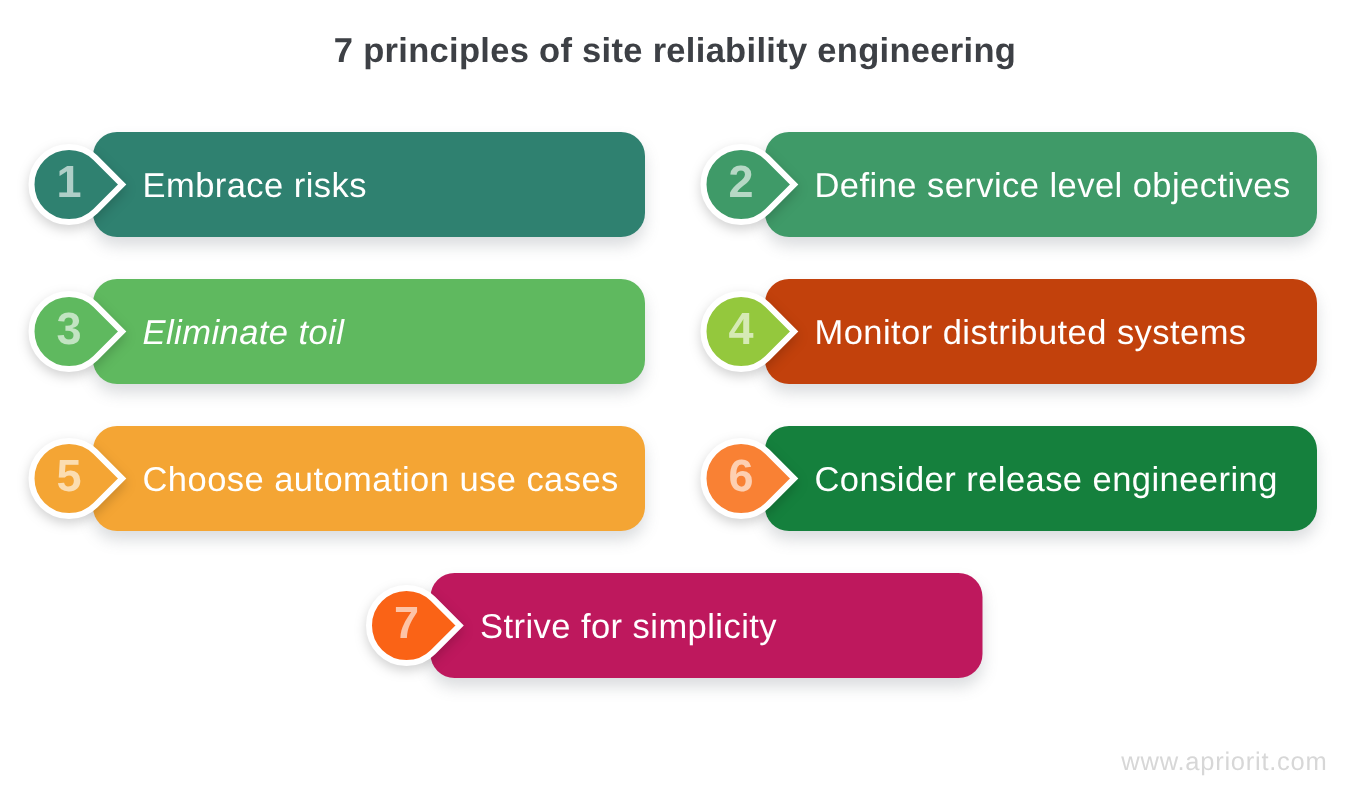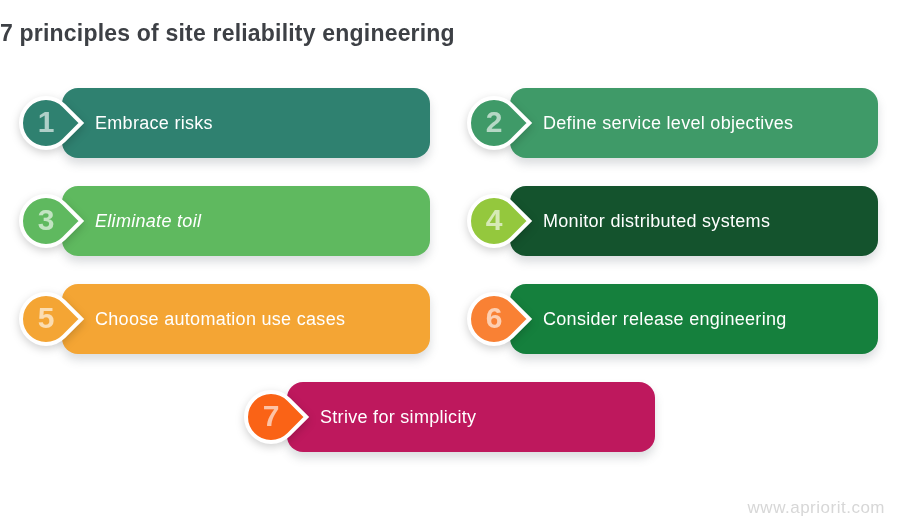--- a/index.html
+++ b/index.html
@@ -1,33 +1,33 @@
 <!DOCTYPE html>
 <html><head>
 <meta charset="utf-8">
 <style>
   html,body{margin:0;padding:0;background:#fff;}
   .canvas{
     position:relative;width:900px;height:529px;background:#ffffff;
     font-family:"Liberation Sans", sans-serif;overflow:hidden;
   }
   .title{
-    position:absolute;top:20px;left:0;width:100%;
+    position:absolute;top:20px;left:0;width:100%;text-align:center;
     font-size:23px;font-weight:bold;color:#3d4045;letter-spacing:.2px;
   }
   .item{position:absolute;width:368px;height:70px;}
   .row1{top:88px}.row2{top:186px}.row3{top:284px}.row4{top:382px}
   .colL{left:62px}.colR{left:510px}.colC{left:287px}
   .bar{
     position:absolute;left:0;top:0;width:100%;height:100%;
     border-radius:16px;display:flex;align-items:center;
     box-shadow:0 6px 10px rgba(90,100,110,0.22);
   }
   .bar-label{
-    color:#ffffff;font-size:18px;padding-left:33px;letter-spacing:.3px;
+    color:#ffffff;font-size:23px;padding-left:33px;letter-spacing:.3px;
   }
   .badge{
     position:absolute;left:-45px;top:6px;width:72px;height:58px;
   }
   .badge svg{position:absolute;left:0;top:0;overflow:visible;}
   .badge path{filter:drop-shadow(0 3px 4px rgba(0,0,0,0.18));}
   .badge-num{
     position:absolute;left:29px;top:29px;transform:translate(-50%,-52%);
     font-size:30px;font-weight:bold;color:rgba(255,255,255,0.62);
     line-height:1;
@@ -74,21 +74,21 @@
     </div>
     <div class="badge">
       <svg width="72" height="58" viewBox="0 0 72 58">
         <path d="M 46.68 11.32 A 25 25 0 1 0 46.68 46.68 L 64.36 29 Z" stroke="#ffffff" stroke-width="4" stroke-linejoin="miter" fill="#5FB95F"></path>
       </svg>
       <span class="badge-num">3</span>
     </div>
   </div>
 
   <div class="item row2 colR">
-    <div class="bar" style="background: #14532d;">
+    <div class="bar" style="background: #c2410c;">
       <span class="bar-label">Monitor distributed systems</span>
     </div>
     <div class="badge">
       <svg width="72" height="58" viewBox="0 0 72 58">
         <path d="M 46.68 11.32 A 25 25 0 1 0 46.68 46.68 L 64.36 29 Z" stroke="#ffffff" stroke-width="4" stroke-linejoin="miter" fill="#94C83D"></path>
       </svg>
       <span class="badge-num">4</span>
     </div>
   </div>
 

